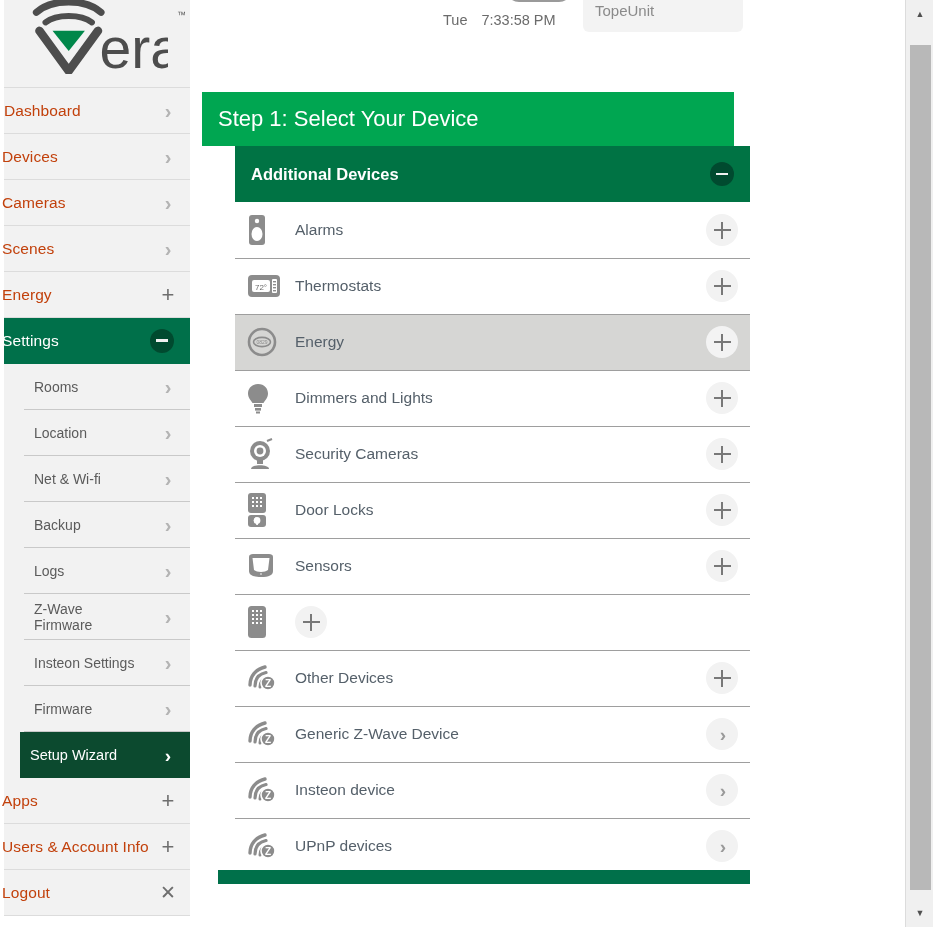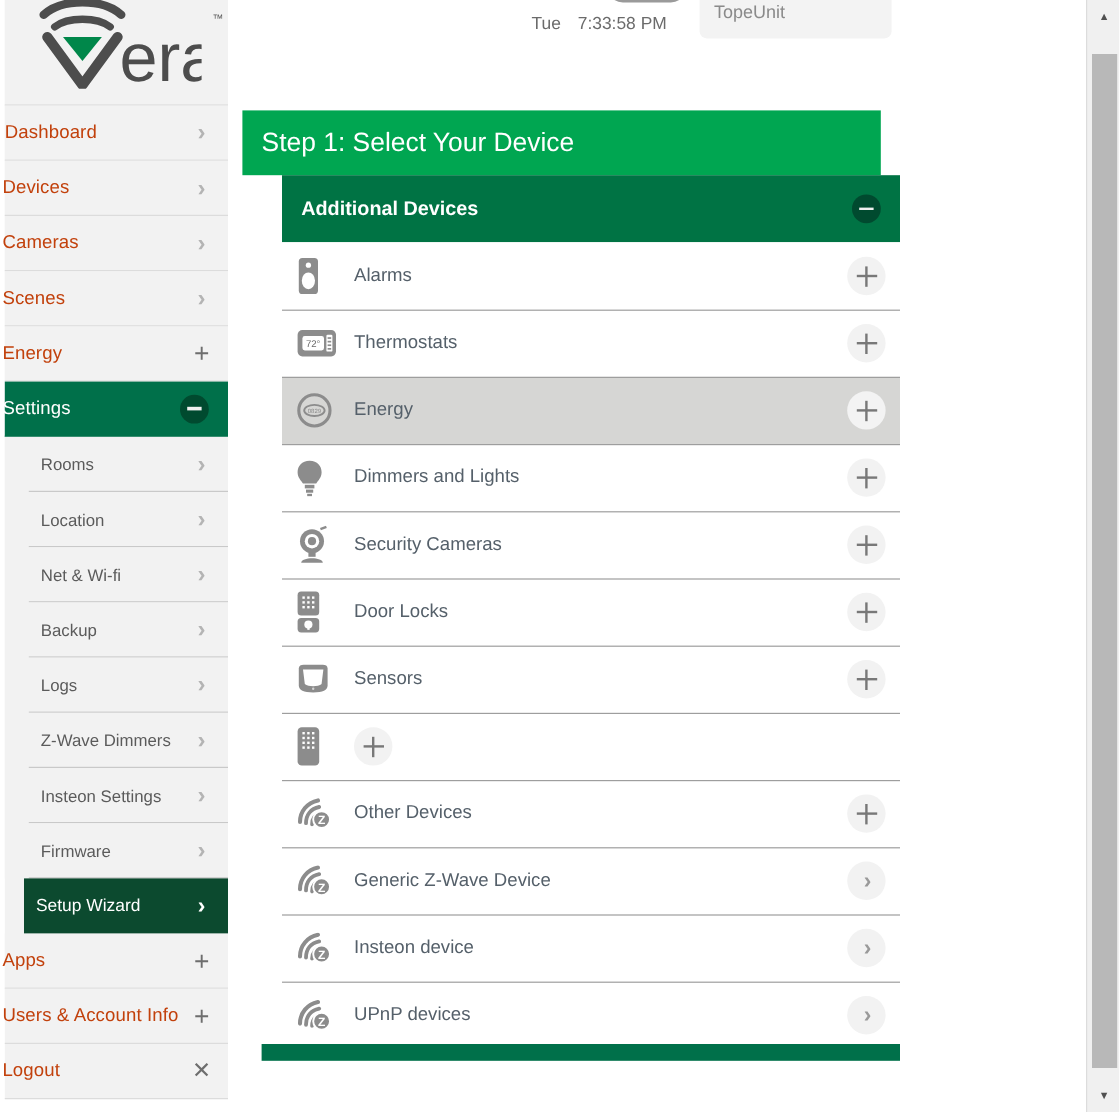--- a/index.html
+++ b/index.html
@@ -380,21 +380,21 @@
       </div>
       <div class="nav-sub">
         <span class="nav-label">Backup</span>
         <span class="chev">›</span>
       </div>
       <div class="nav-sub">
         <span class="nav-label">Logs</span>
         <span class="chev">›</span>
       </div>
       <div class="nav-sub">
-        <span class="nav-label">Z-Wave Dimmers</span>
+        <span class="nav-label">Z-Wave Firmware</span>
         <span class="chev">›</span>
       </div>
       <div class="nav-sub">
         <span class="nav-label">Insteon Settings</span>
         <span class="chev">›</span>
       </div>
       <div class="nav-sub">
         <span class="nav-label">Firmware</span>
         <span class="chev">›</span>
       </div>

